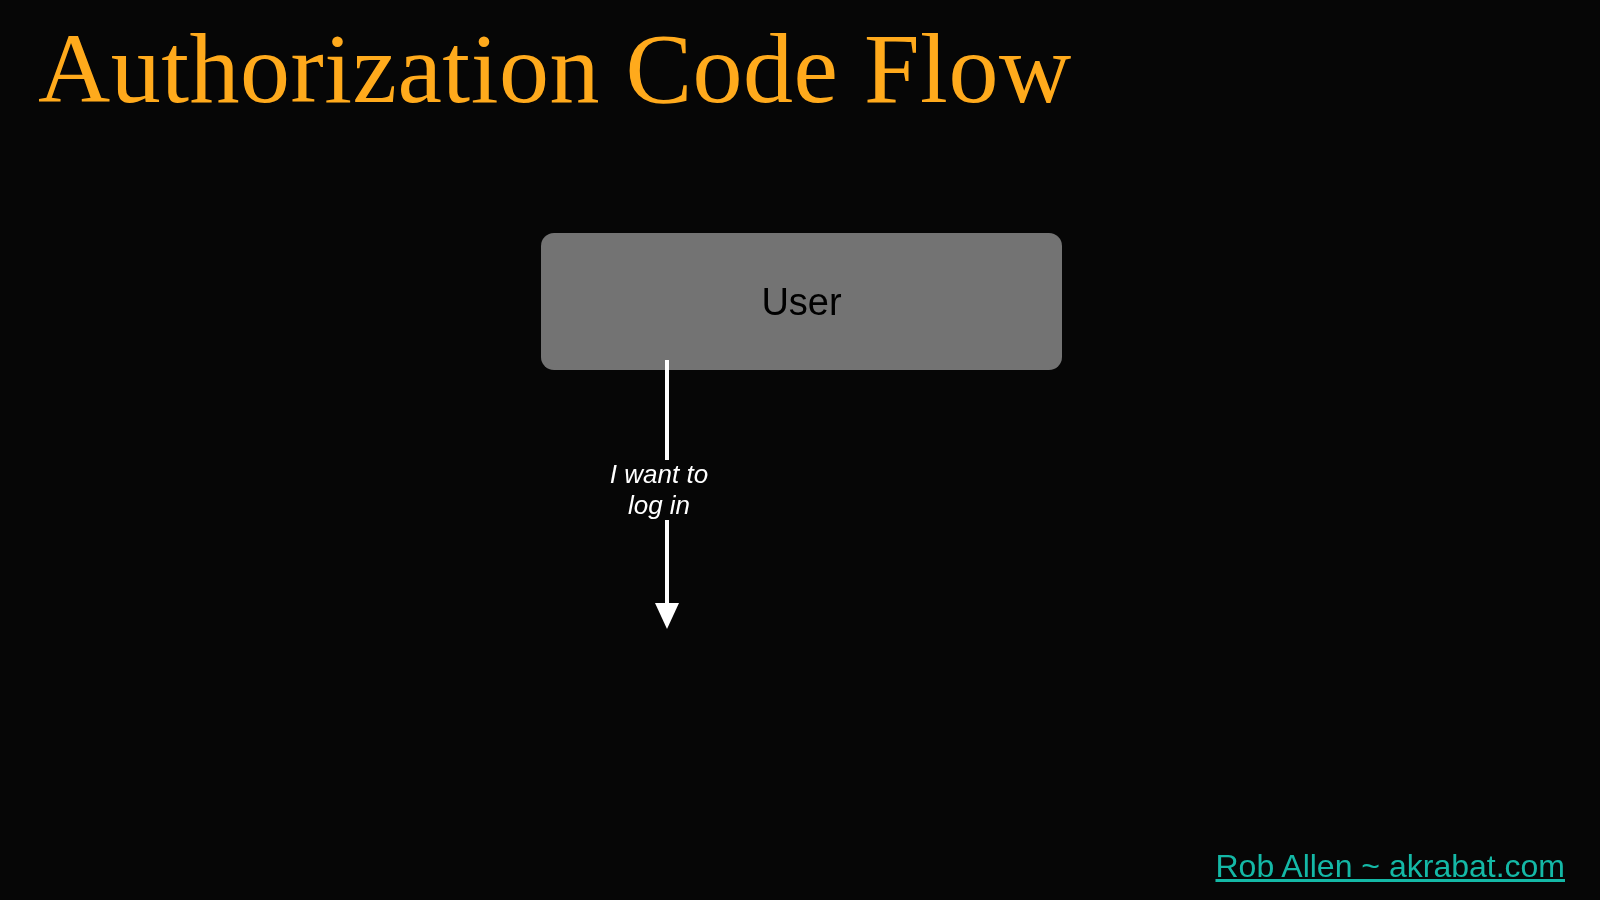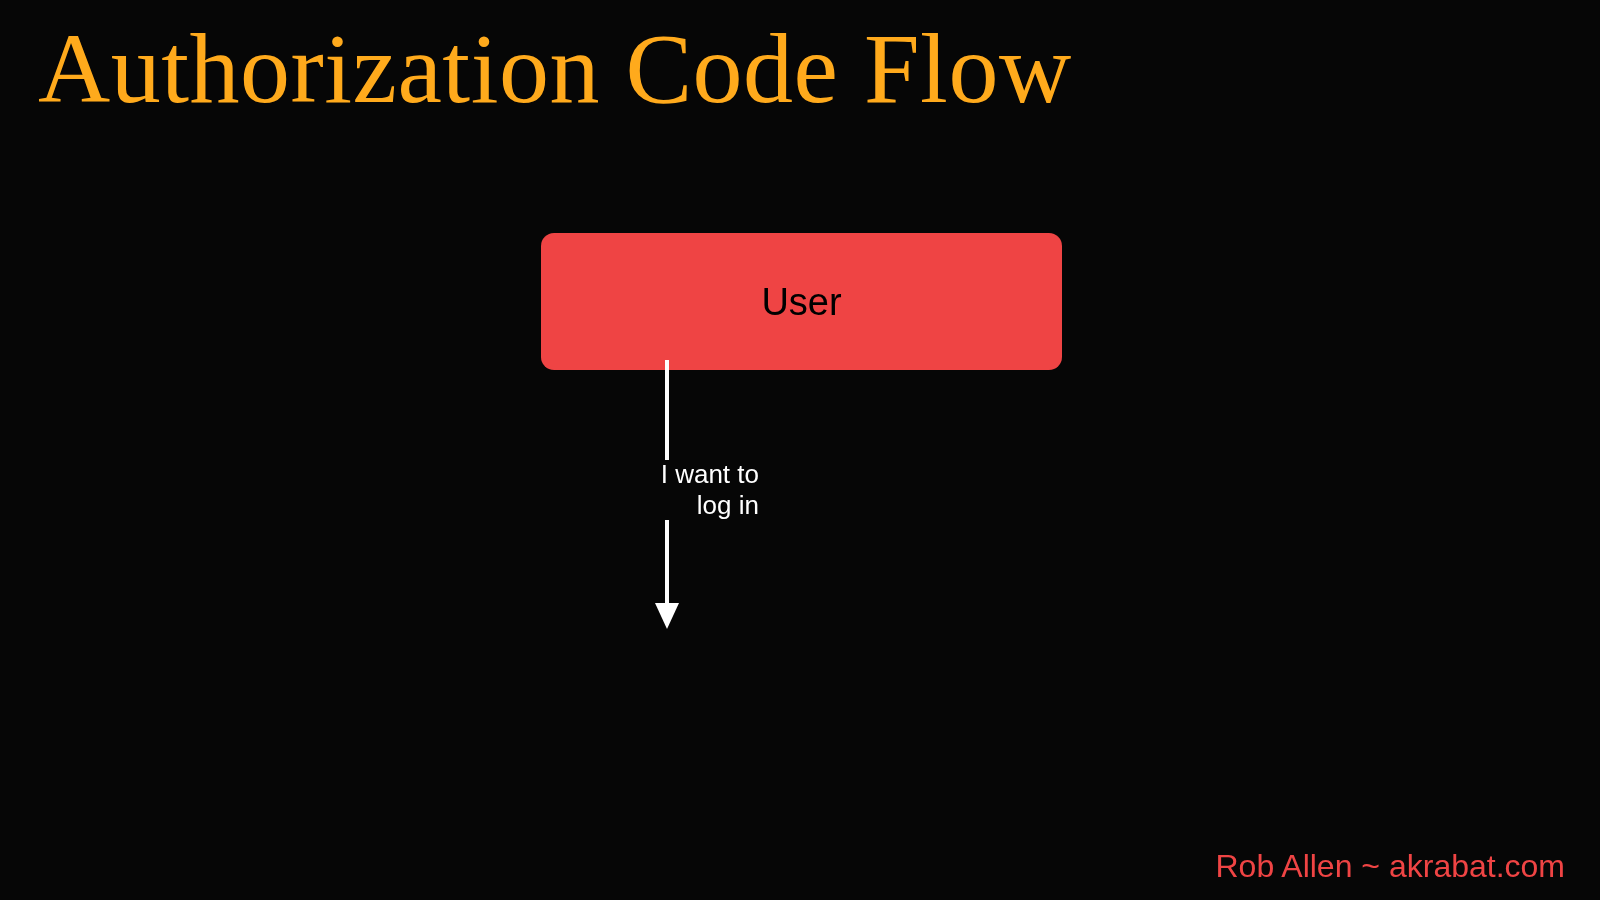--- a/index.html
+++ b/index.html
@@ -46,21 +46,21 @@
     color: #000000;
     font-family: "Liberation Sans", sans-serif;
     font-size: 38px;
     line-height: 1;
   }
   .node-user {
     left: 541px;
     top: 233px;
     width: 521px;
     height: 137px;
-    background: #ef4444;
+    background: #737373;
   }
   .node-application {
     left: 541px;
     top: 629px;
     width: 521px;
     height: 128px;
     background: #FF6EC7;
   }
   .edge-svg {
     position: absolute;
@@ -68,36 +68,38 @@
     top: 360px;
     width: 260px;
     height: 280px;
     overflow: visible;
   }
   .edge-label {
     position: absolute;
     left: 559px;
     top: 459px;
     width: 200px;
-    text-align: right;
+    text-align: center;
     color: #FFFFFF;
     font-family: "Liberation Sans", sans-serif;
     font-size: 26px;
     line-height: 31px;
     white-space: pre-line;
+    font-style: italic;
   }
   .footer-credit {
     position: absolute;
     right: 35px;
     bottom: 18px;
-    color: #ef4444;
+    color: #14b8a6;
     font-family: "Liberation Sans", sans-serif;
     font-size: 32px;
     line-height: 1;
     white-space: nowrap;
+    text-decoration: underline;
   }
 </style>
 </head>
 <body>
 
 <div class="slide">
 
   <div class="slide-title">Authorization Code Flow</div>
 
   <div class="diagram">

